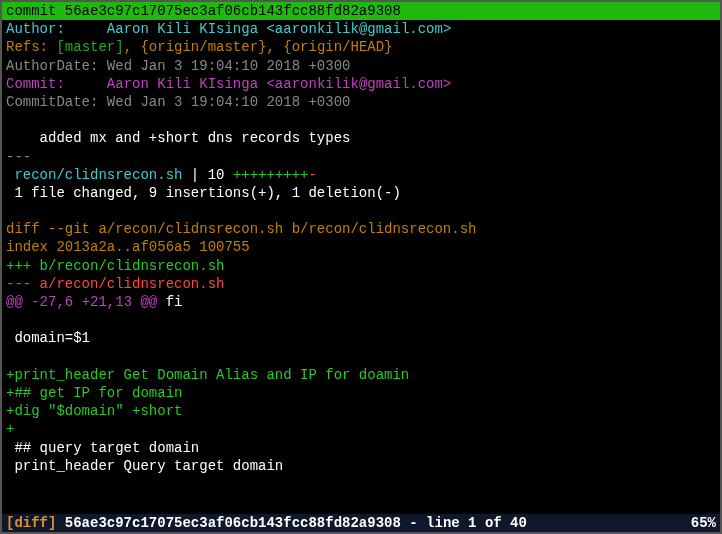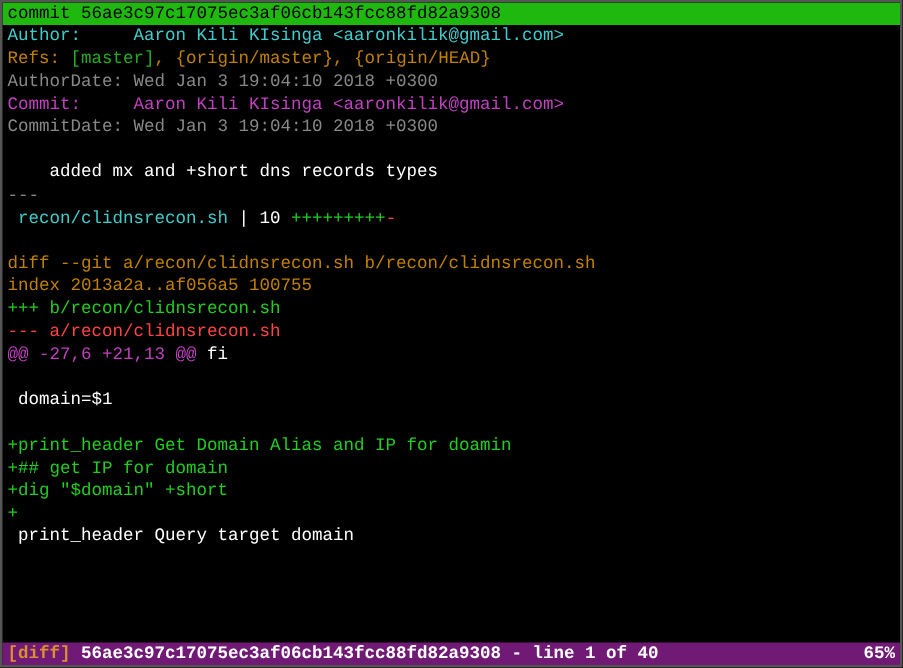--- a/index.html
+++ b/index.html
@@ -55,21 +55,21 @@
     .red {
       color: #ff4444;
     }
     .magenta {
       color: #c040c0;
     }
     .cyan {
       color: #40cccc;
     }
     .status-bar {
-      background: #701a75;
+      background: #0f172a;
       color: #fff;
       font-weight: bold;
       padding: 0 4px;
       white-space: pre;
     }
     .status-orange {
       color: #d89030;
     }
     .status-right {
       float: right;
@@ -83,29 +83,31 @@
     <div class="line commit-header"><span>commit </span><span>56ae3c97c17075ec3af06cb143fcc88fd82a9308</span></div>
     <div class="line"><span class="cyan">Author:     </span><span class="cyan">Aaron Kili KIsinga </span><span class="cyan">&lt;aaronkilik@gmail.com&gt;</span></div>
     <div class="line"><span class="orange">Refs: </span><span class="refs-master">[master]</span><span class="orange">, </span><span class="orange">{origin/master}</span><span class="orange">, </span><span class="orange">{origin/HEAD}</span></div>
     <div class="line gray"><span>AuthorDate: </span><span>Wed Jan 3 19:04:10 2018 +0300</span></div>
     <div class="line"><span class="magenta">Commit:     </span><span class="magenta">Aaron Kili KIsinga </span><span class="magenta">&lt;aaronkilik@gmail.com&gt;</span></div>
     <div class="line gray"><span>CommitDate: </span><span>Wed Jan 3 19:04:10 2018 +0300</span></div>
     <div class="line">&nbsp;</div>
     <div class="line white">    added mx and +short dns records types</div>
     <div class="line gray">---</div>
     <div class="line"><span class="cyan"> recon/clidnsrecon.sh</span><span class="white"> | </span><span class="white">10 </span><span class="green">+++++++++</span><span class="red">-</span></div>
+    <div class="line white"> 1 file changed, 9 insertions(+), 1 deletion(-)</div>
     <div class="line">&nbsp;</div>
     <div class="line orange">diff --git a/recon/clidnsrecon.sh b/recon/clidnsrecon.sh</div>
     <div class="line orange">index 2013a2a..af056a5 100755</div>
     <div class="line green">+++ b/recon/clidnsrecon.sh</div>
     <div class="line red">--- a/recon/clidnsrecon.sh</div>
     <div class="line"><span class="magenta">@@ </span><span class="magenta">-27,6 </span><span class="magenta">+21,13 </span><span class="magenta">@@ </span><span class="white">fi</span></div>
     <div class="line">&nbsp;</div>
     <div class="line white"> domain=$1</div>
     <div class="line">&nbsp;</div>
     <div class="line green">+print_header Get Domain Alias and IP for doamin</div>
     <div class="line green">+## get IP for domain</div>
     <div class="line green">+dig "$domain" +short</div>
     <div class="line green">+</div>
+    <div class="line white"> ## query target domain</div>
     <div class="line white"> print_header Query target domain</div>
   </div>
   <div class="status-bar"><span class="status-orange">[diff] </span><span>56ae3c97c17075ec3af06cb143fcc88fd82a9308</span><span> - line 1 of 40</span><span class="status-right">65%</span></div>
 </div>
 
 </body></html>

